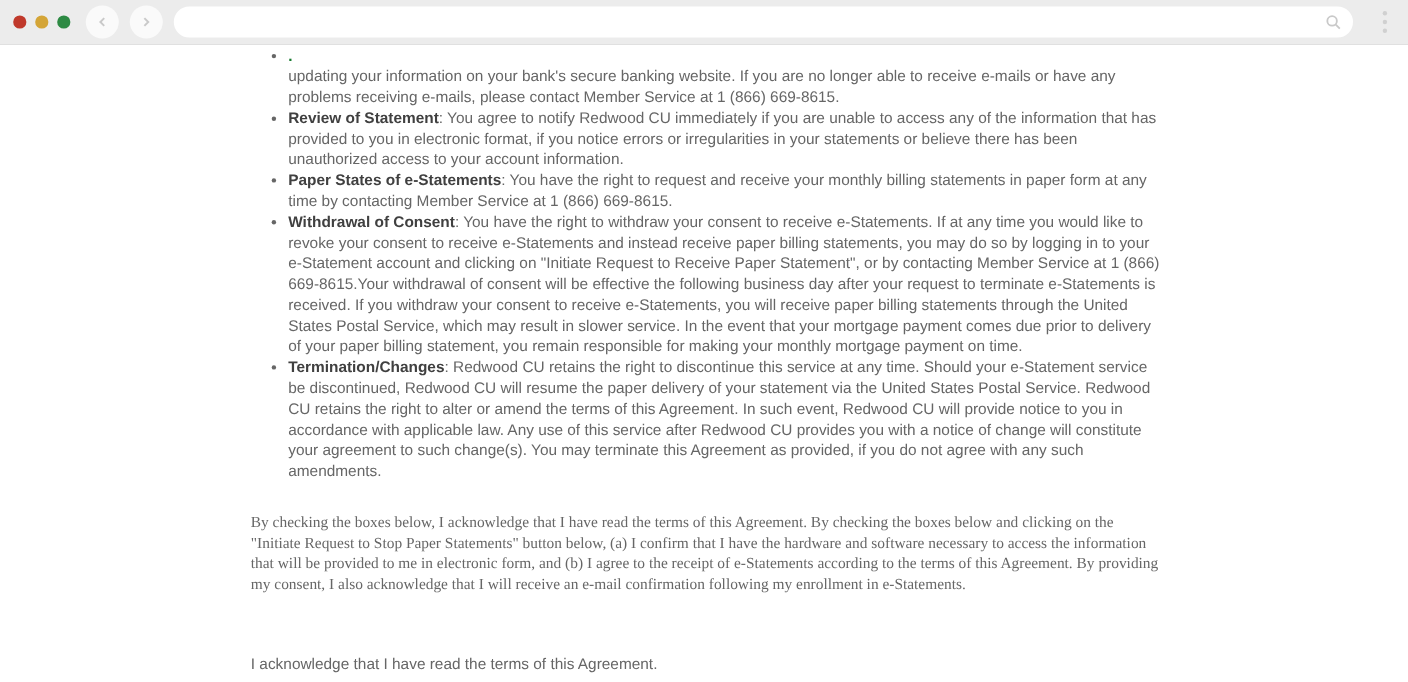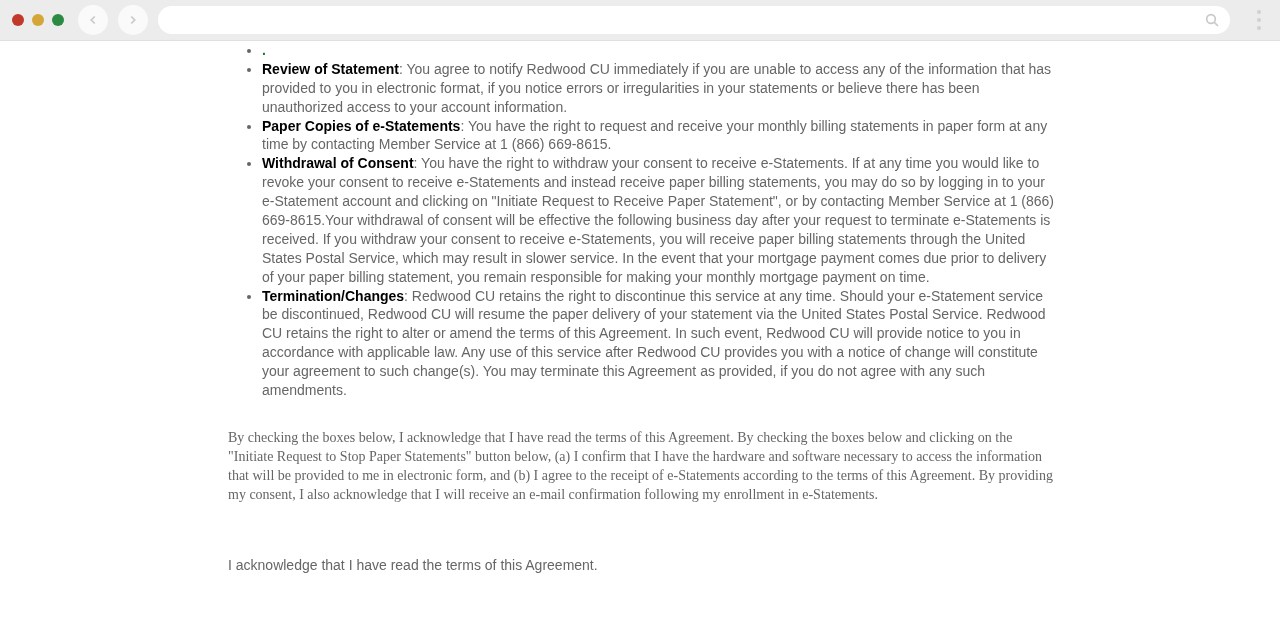--- a/index.html
+++ b/index.html
@@ -17,21 +17,21 @@
   .search-icon { color: #c9c9c9; width: 16px; height: 16px; }
   .menu-dots { width: 18px; display: flex; flex-direction: column; gap: 4px; align-items: center; margin-left: 10px; }
   .menu-dots span { width: 4px; height: 4px; border-radius: 50%; background: #d0d0d0; }
 
   .page { position: relative; width: 1280px; height: 579px; background: #fff; }
   .content-wrap { position: absolute; left: 228px; top: 0; width: 833px; color: #666; font-size: 14px; line-height: 1.35; }
 
   ul.terms { list-style: disc; padding-left: 20px; margin-left: 14px; }
   ul.terms > li { margin-bottom: 0; padding-bottom: 0; }
   ul.terms > li + li { margin-top: 0; }
-  .bold-label { font-weight: bold; color: #000000; }
+  .bold-label { font-weight: bold; color: #404040; }
   .term-text { display: inline; }
 
   .ack-para { margin-top: 29px; font-family: Liberation Serif, serif; }
   .ack-line { margin-top: 52px; }
 </style>
 </head>
 <body>
 
 <div class="browser-chrome">
   <div class="traffic-lights">
@@ -62,26 +62,27 @@
       <span></span>
   </div>
 </div>
 
 <div class="page">
   <div class="content-wrap">
 
     <ul class="terms">
       <li>
         <span class="term-text" style="color:#167a2e;font-weight:bold;">.</span><br>
+        <span class="term-text">updating your information on your bank's secure banking website. If you are no longer able to receive e-mails or have any problems receiving e-mails, please contact Member Service at 1 (866) 669-8615.</span>
       </li>
       <li>
         <span class="bold-label">Review of Statement</span><span class="term-text">: You agree to notify Redwood CU immediately if you are unable to access any of the information that has provided to you in electronic format, if you notice errors or irregularities in your statements or believe there has been unauthorized access to your account information.</span>
       </li>
       <li>
-        <span class="bold-label">Paper Copies of e-Statements</span><span class="term-text">: You have the right to request and receive your monthly billing statements in paper form at any time by contacting Member Service at 1 (866) 669-8615.</span>
+        <span class="bold-label">Paper States of e-Statements</span><span class="term-text">: You have the right to request and receive your monthly billing statements in paper form at any time by contacting Member Service at 1 (866) 669-8615.</span>
       </li>
       <li>
         <span class="bold-label">Withdrawal of Consent</span><span class="term-text">: You have the right to withdraw your consent to receive e-Statements. If at any time you would like to revoke your consent to receive e-Statements and instead receive paper billing statements, you may do so by logging in to your e-Statement account and clicking on "Initiate Request to Receive Paper Statement", or by contacting Member Service at 1 (866) 669-8615.Your withdrawal of consent will be effective the following business day after your request to terminate e-Statements is received. If you withdraw your consent to receive e-Statements, you will receive paper billing statements through the United States Postal Service, which may result in slower service. In the event that your mortgage payment comes due prior to delivery of your paper billing statement, you remain responsible for making your monthly mortgage payment on time.</span>
       </li>
       <li>
         <span class="bold-label">Termination/Changes</span><span class="term-text">: Redwood CU retains the right to discontinue this service at any time. Should your e-Statement service be discontinued, Redwood CU will resume the paper delivery of your statement via the United States Postal Service. Redwood CU retains the right to alter or amend the terms of this Agreement. In such event, Redwood CU will provide notice to you in accordance with applicable law. Any use of this service after Redwood CU provides you with a notice of change will constitute your agreement to such change(s). You may terminate this Agreement as provided, if you do not agree with any such amendments.</span>
       </li>
     </ul>
 
     <p class="ack-para">By checking the boxes below, I acknowledge that I have read the terms of this Agreement. By checking the boxes below and clicking on the "Initiate Request to Stop Paper Statements" button below, (a) I confirm that I have the hardware and software necessary to access the information that will be provided to me in electronic form, and (b) I agree to the receipt of e-Statements according to the terms of this Agreement. By providing my consent, I also acknowledge that I will receive an e-mail confirmation following my enrollment in e-Statements.</p>

